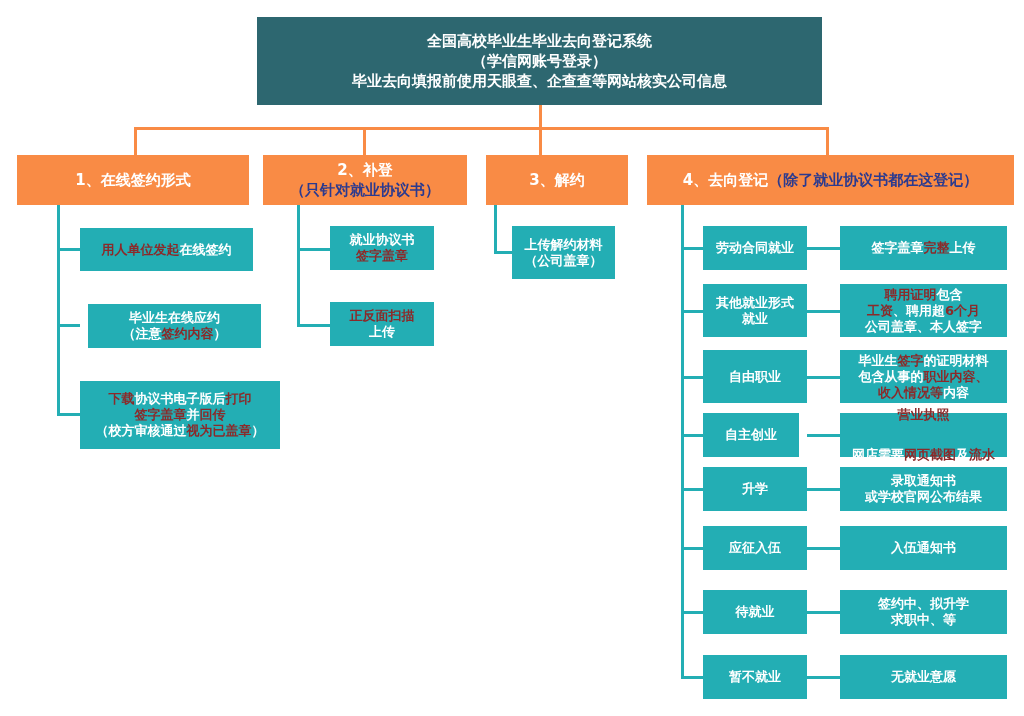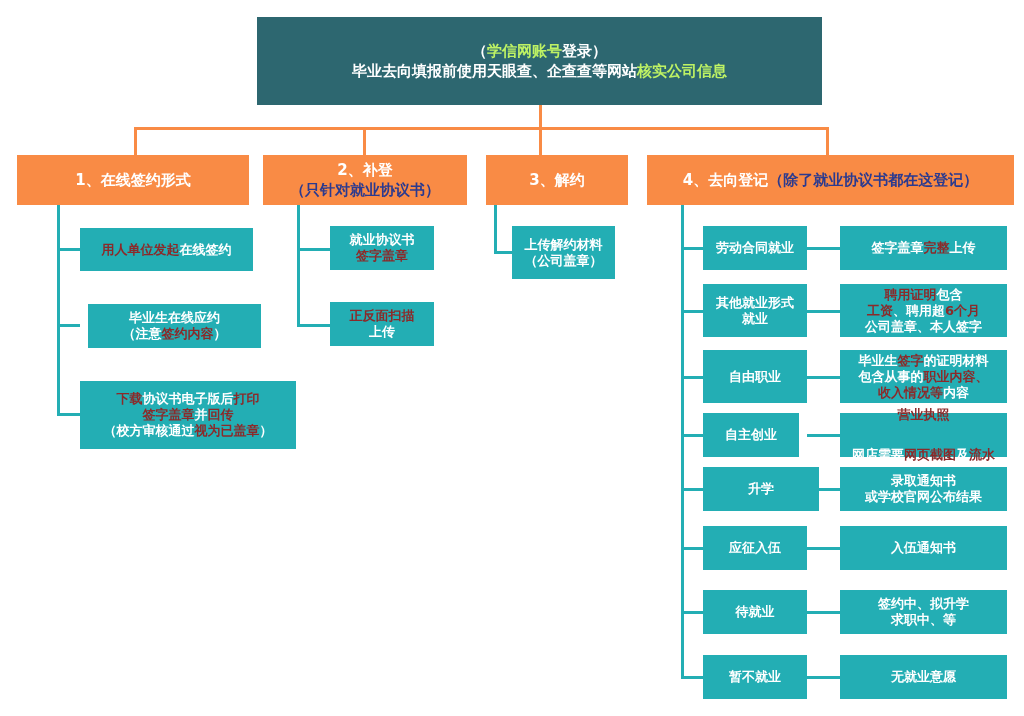--- a/index.html
+++ b/index.html
@@ -13,21 +13,21 @@
     position: absolute; display: flex; align-items: center; justify-content: center;
     text-align: center; color: #ffffff; box-sizing: border-box;
     line-height: 1.25;
   }
   .hdr { background: #2d6770; font-size: 15px; line-height: 20px; }
   .cat { background: #f98b45; font-size: 15px; line-height: 20px; }
   .leaf { background: #23aeb4; font-size: 13px; line-height: 16px; }
   .line { position: absolute; }
   .o { background: #f98b45; }
   .t { background: #23aeb4; }
-  .hl-orange { color: #bef264; }
+  .hl-orange { color: #ffffff; }
   .hl-red { color: #8b2a2a; }
   .hl-navy { color: #2b3a8f; }
   .seg { white-space: pre; }
 </style>
 </head>
 <body>
 
 <div class="line o" style="left:539px;top:105px;width:3px;height:23px;"></div>
 <div class="line o" style="left:134px;top:127px;width:695px;height:3px;"></div>
 <div class="line o" style="left:134px;top:127px;width:3px;height:28px;"></div>
@@ -61,20 +61,21 @@
     <div class="line t" style="left: 807px; top: 488px; width: 33px; height: 3px;"></div>
     <div class="line t" style="left: 681px; top: 547px; width: 22px; height: 3px;"></div>
     <div class="line t" style="left: 807px; top: 547px; width: 33px; height: 3px;"></div>
     <div class="line t" style="left: 681px; top: 611px; width: 22px; height: 3px;"></div>
     <div class="line t" style="left: 807px; top: 611px; width: 33px; height: 3px;"></div>
     <div class="line t" style="left: 681px; top: 676px; width: 22px; height: 3px;"></div>
     <div class="line t" style="left: 807px; top: 676px; width: 33px; height: 3px;"></div>
   </div>
 
 <div class="box hdr" style="left:257px;top:17px;width:565px;height:88px;flex-direction:column;">
+  <div><span class="seg ">全国高校毕业生毕业去向登记系统</span></div>
   <div><span class="seg ">（</span><span class="seg hl-orange">学信网账号</span><span class="seg ">登录）</span></div>
   <div><span class="seg ">毕业去向填报前使用天眼查、企查查等网站</span><span class="seg hl-orange">核实公司信息</span></div>
 </div>
 
 <div class="box cat" style="left:17px;top:155px;width:232px;height:50px;flex-direction:column;">
     <div><span class="seg ">1、在线签约形式</span></div>
   </div>
 <div class="box cat" style="left:263px;top:155px;width:204px;height:50px;flex-direction:column;">
     <div><span class="seg ">2、补登</span></div>
     <div><span class="seg hl-navy">（只针对就业协议书）</span></div>
@@ -86,21 +87,21 @@
     <div><span class="seg ">4、去向登记</span><span class="seg hl-navy">（除了就业协议书都在这登记）</span></div>
   </div>
 
 <div class="box leaf" style="left:80px;top:228px;width:173px;height:43px;flex-direction:column;">
     <div><span class="seg hl-red">用人单位发起</span><span class="seg ">在线签约</span></div>
   </div>
 <div class="box leaf" style="left:80px;top:304px;width:173px;height:44px;flex-direction:column;margin-left:8px;">
     <div><span class="seg ">毕业生在线应约</span></div>
     <div><span class="seg ">（注意</span><span class="seg hl-red">签约内容</span><span class="seg ">）</span></div>
   </div>
-<div class="box leaf" style="left:80px;top:381px;width:216px;height:68px;flex-direction:column;">
+<div class="box leaf" style="left:80px;top:381px;width:200px;height:68px;flex-direction:column;">
     <div><span class="seg hl-red">下载</span><span class="seg ">协议书电子版后</span><span class="seg hl-red">打印</span></div>
     <div><span class="seg hl-red">签字盖章</span><span class="seg ">并</span><span class="seg hl-red">回传</span></div>
     <div><span class="seg ">（校方审核通过</span><span class="seg hl-red">视为已盖章</span><span class="seg ">）</span></div>
   </div>
 
 <div class="box leaf" style="left:330px;top:226px;width:104px;height:44px;flex-direction:column;">
     <div><span class="seg ">就业协议书</span></div>
     <div><span class="seg hl-red">签字盖章</span></div>
   </div>
 <div class="box leaf" style="left:330px;top:302px;width:104px;height:44px;flex-direction:column;">
@@ -137,21 +138,21 @@
       <div><span class="seg ">包含从事的</span><span class="seg hl-red">职业内容、</span></div>
       <div><span class="seg hl-red">收入情况等</span><span class="seg ">内容</span></div>
     </div>
     <div class="box leaf" style="left: 703px; top: 413px; width: 96px; height: 44px; flex-direction: column;">
       <div>自主创业</div>
     </div>
     <div class="box leaf" style="left: 840px; top: 413px; width: 167px; height: 44px; flex-direction: column; gap: 24px;">
       <div><span class="seg hl-red">营业执照</span></div>
       <div><span class="seg ">网店需要</span><span class="seg hl-red">网页截图</span><span class="seg ">及</span><span class="seg hl-red">流水</span></div>
     </div>
-    <div class="box leaf" style="left: 703px; top: 467px; width: 116px; height: 44px; flex-direction: column;">
+    <div class="box leaf" style="left: 703px; top: 467px; width: 104px; height: 44px; flex-direction: column;">
       <div>升学</div>
     </div>
     <div class="box leaf" style="left: 840px; top: 467px; width: 167px; height: 44px; flex-direction: column;">
       <div><span class="seg ">录取通知书</span></div>
       <div><span class="seg ">或学校官网公布结果</span></div>
     </div>
     <div class="box leaf" style="left: 703px; top: 526px; width: 104px; height: 44px; flex-direction: column;">
       <div>应征入伍</div>
     </div>
     <div class="box leaf" style="left: 840px; top: 526px; width: 167px; height: 44px; flex-direction: column;">

